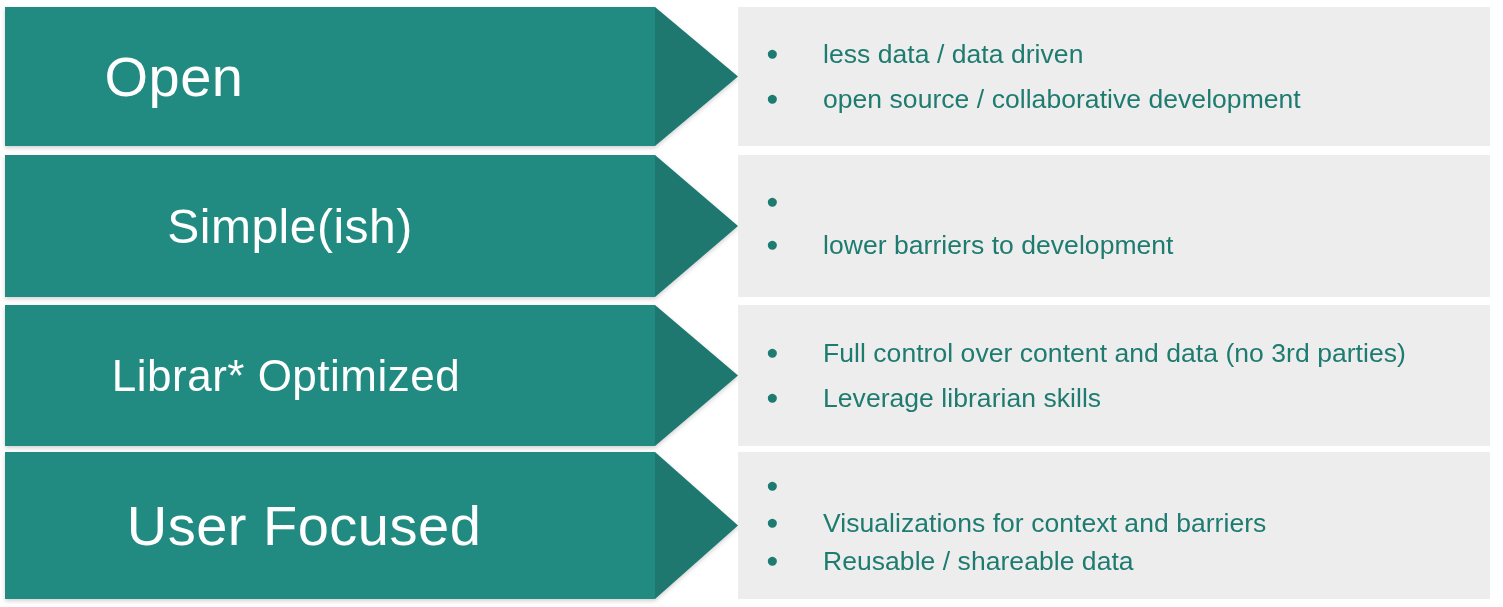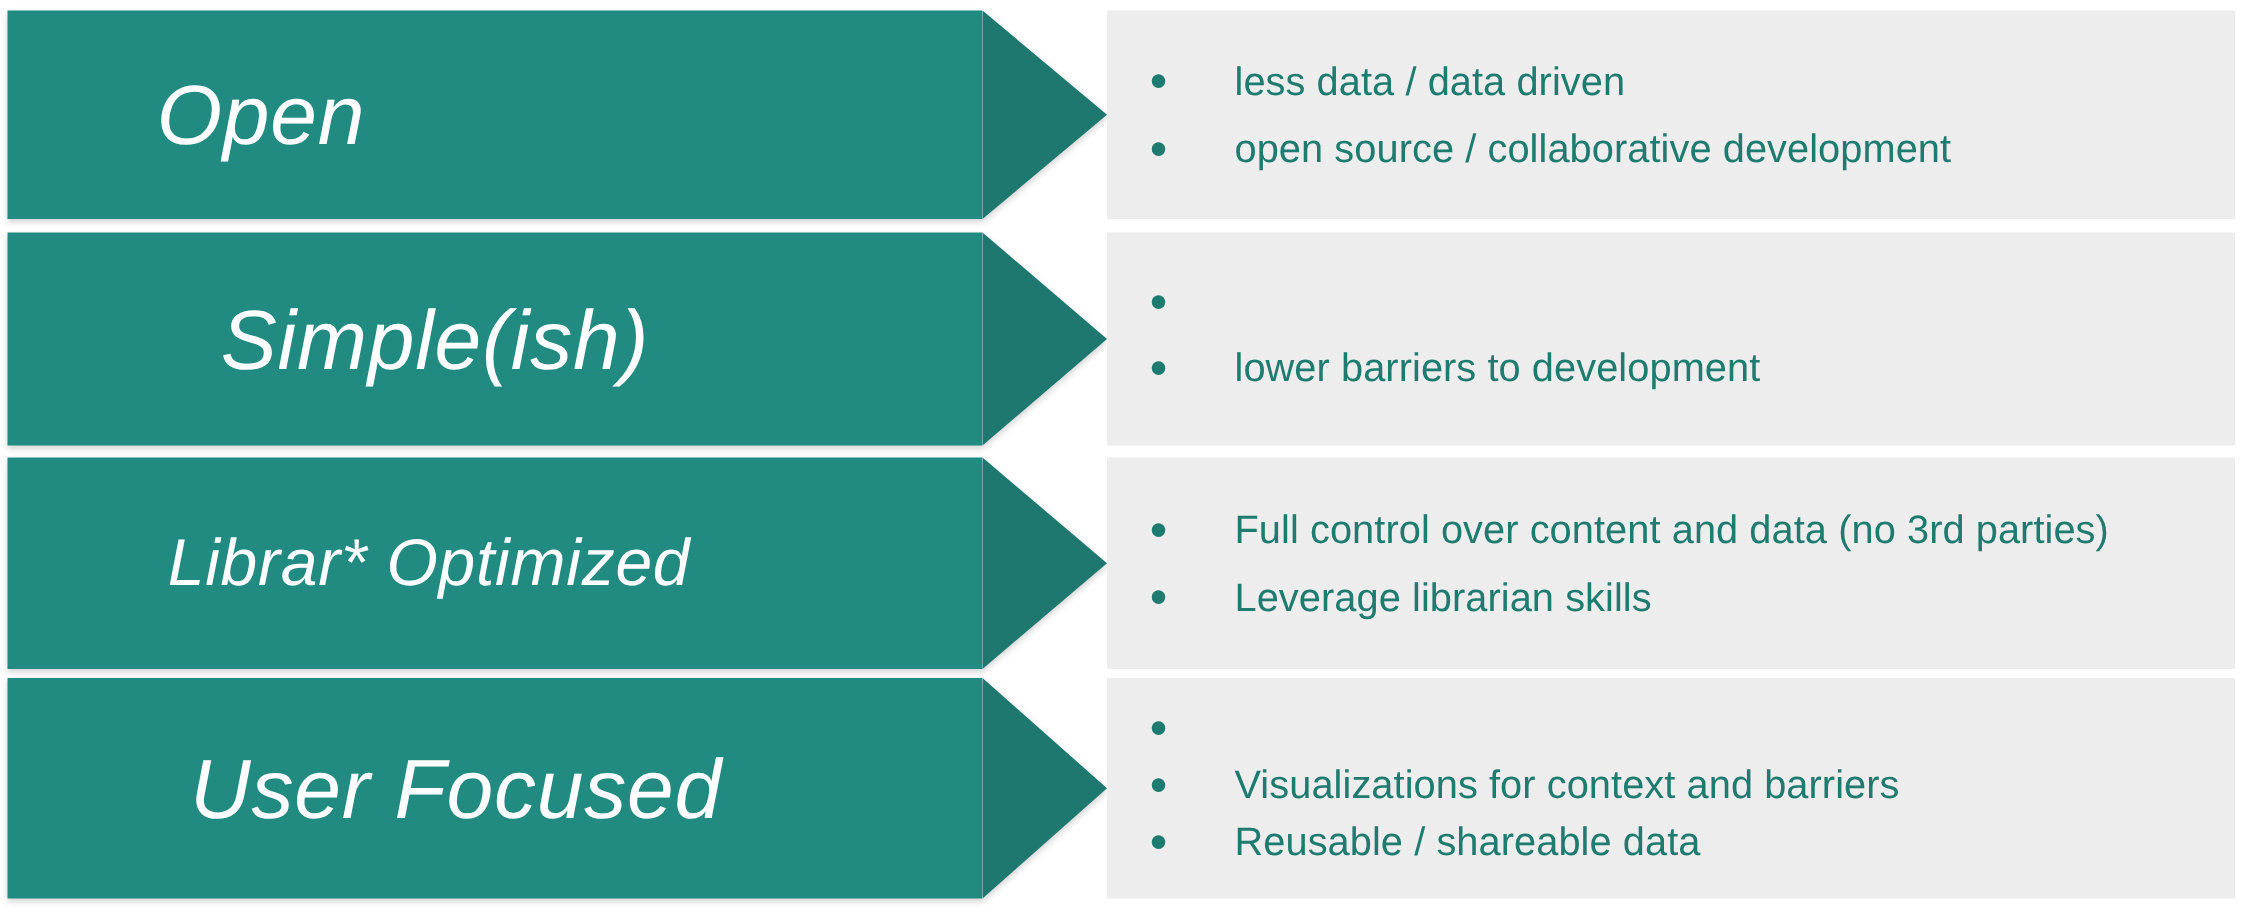--- a/index.html
+++ b/index.html
@@ -62,21 +62,20 @@
     display: flex;
     align-items: center;
     justify-content: center;
     box-sizing: border-box;
     color: #ffffff;
     font-weight: 300;
     font-stretch: condensed;
     letter-spacing: 0.5px;
     white-space: nowrap;
     pointer-events: none;
-    font-style: italic;
   }
 
   
   .panel {
     position: absolute;
     left: 738px;
     top: 0;
     width: 752px;
     height: 100%;
     background: #EDEDED;
@@ -109,21 +108,21 @@
     letter-spacing: 0.05px;
   }
 
   
   #row-0 { top: 7px;   height: 139px; }
   #row-1 { top: 155px; height: 142px; }
   #row-2 { top: 305px; height: 141px; }
   #row-3 { top: 452px; height: 147px; }
 
   #row-0 .banner-label { font-size: 56px; padding-right: 312px; }
-  #row-1 .banner-label { font-size: 56px; padding-right: 80px; }
+  #row-1 .banner-label { font-size: 48px; padding-right: 80px; }
   #row-2 .banner-label { font-size: 44px; padding-right: 88px;  }
   #row-3 .banner-label { font-size: 56px; padding-right: 52px; }
 
   #row-0 .bullet-row { margin: 9px 0; }
   #row-1 .bullet-row { margin: 9px 0; }
   #row-2 .bullet-row { margin: 9px 0; }
   #row-3 .bullet-row { margin: 6px 0; }
 </style>
 <style>
     #diagram { background: #FFFFFF; }

